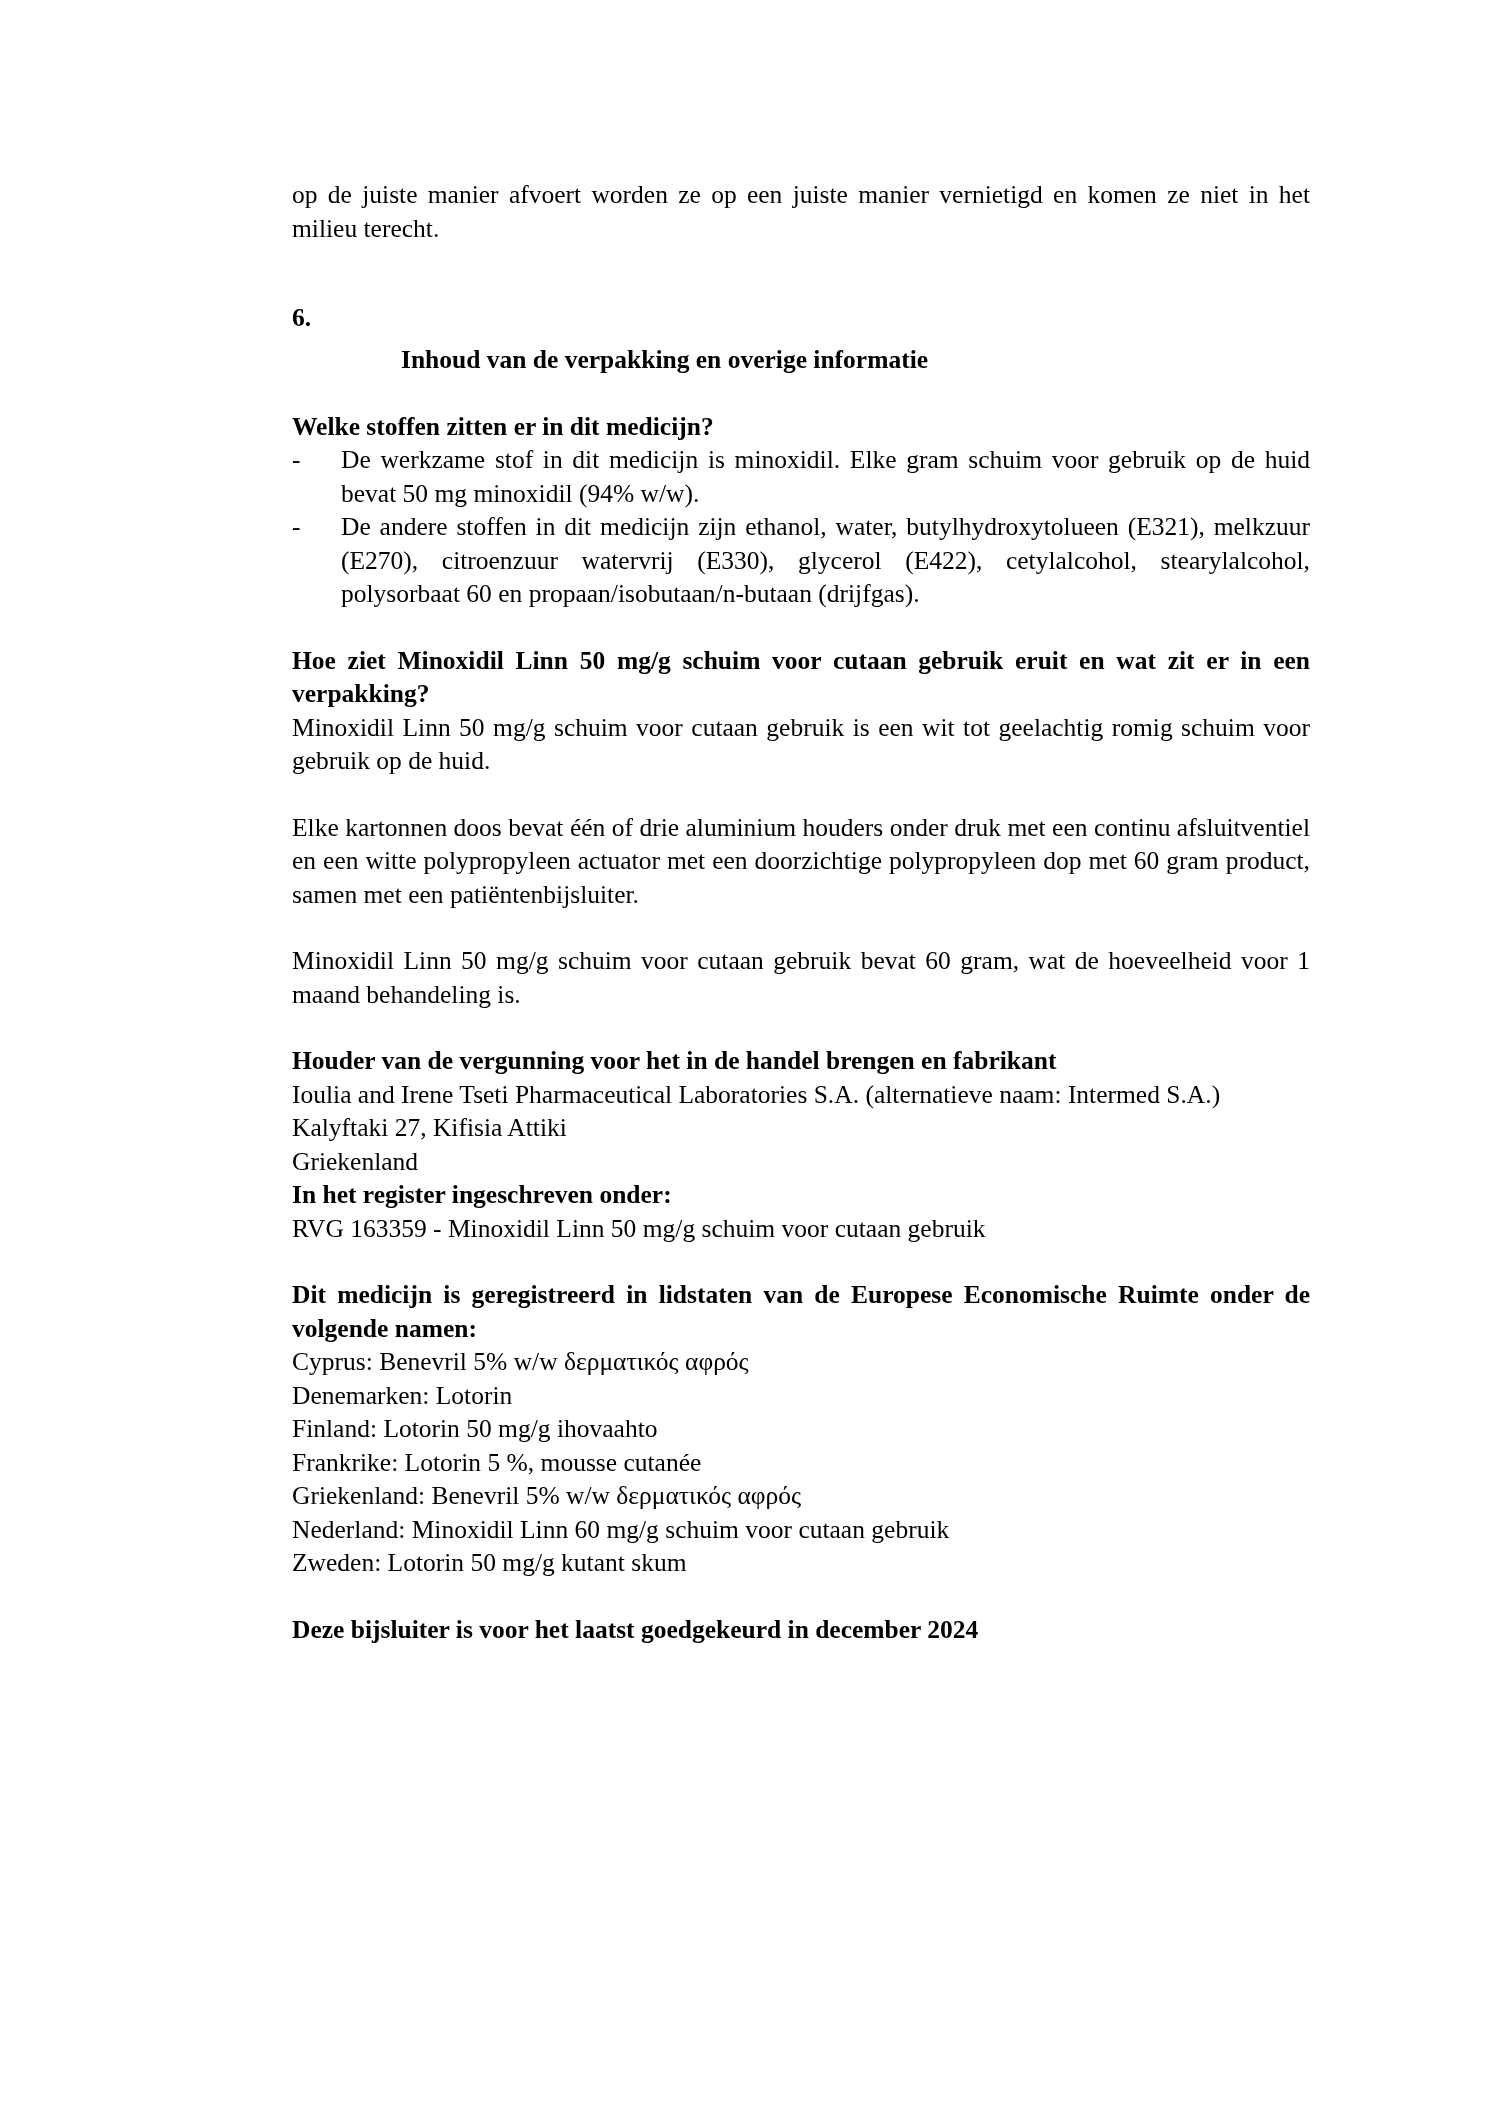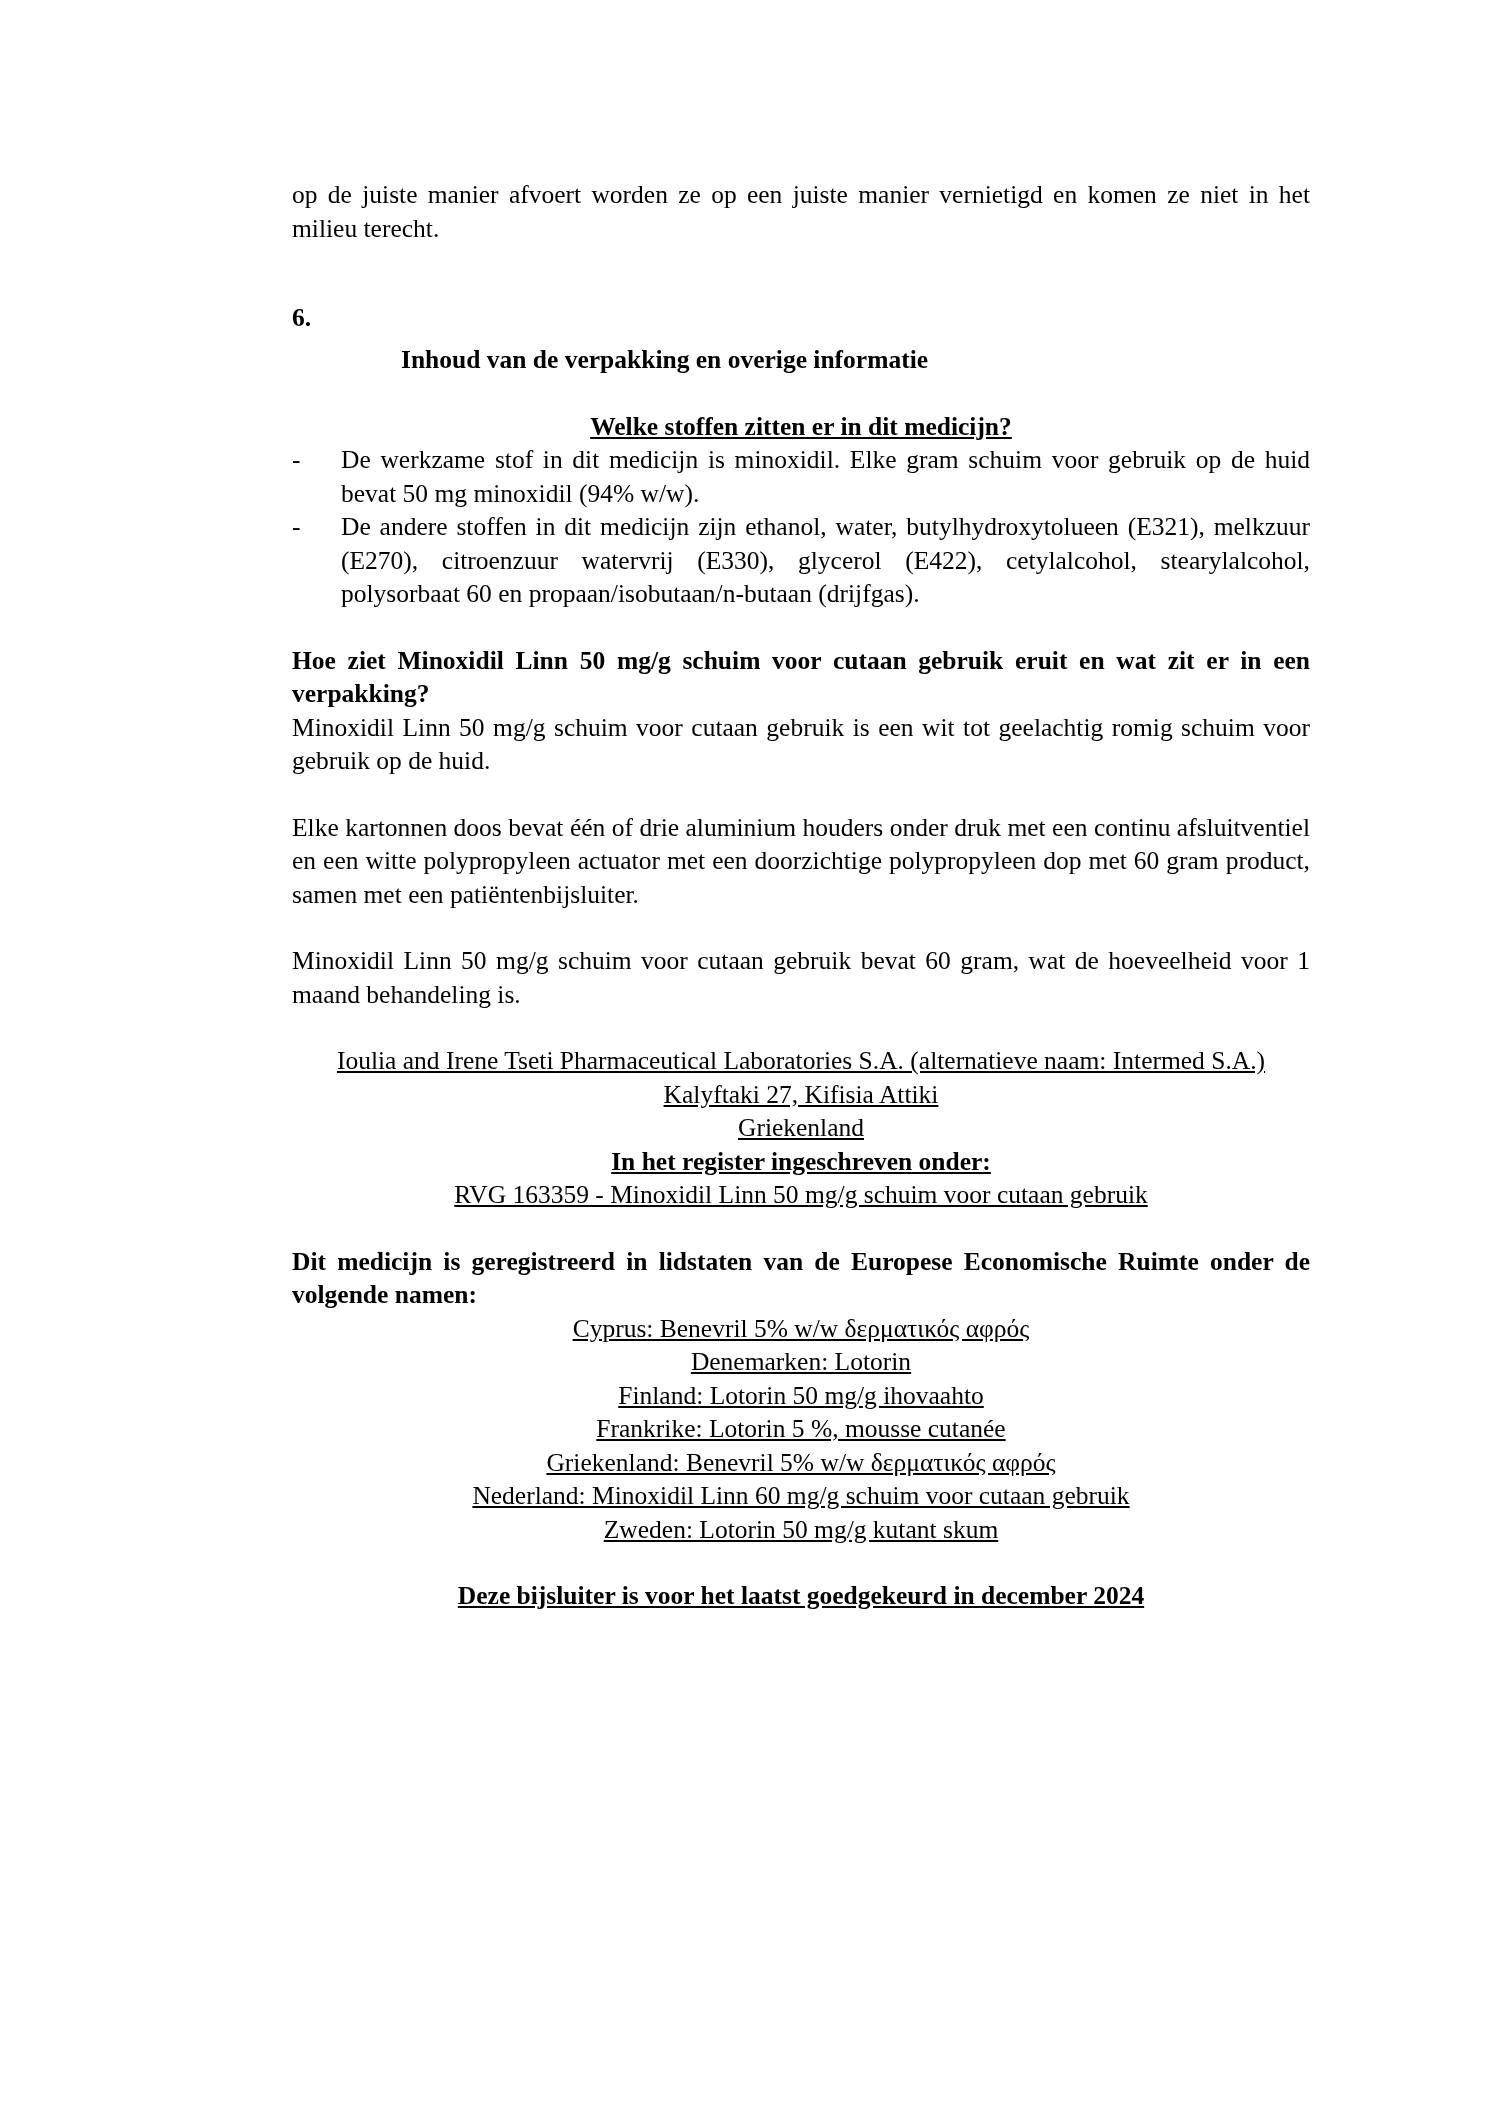--- a/index.html
+++ b/index.html
@@ -60,21 +60,21 @@
   }
   .bullet-row .dash {
     width: 49px;
     flex: 0 0 49px;
   }
   .bullet-row .btext {
     flex: 1 1 auto;
     text-align: justify;
     text-justify: inter-word;
   }
-  .nojust { text-align: center; text-decoration: underline; }
+  .nojust { text-align: left; }
 </style>
 </head>
 <body>
 
 <div class="page">
   <div class="content">
 
     <p class="para">op de juiste manier afvoert worden ze op een juiste manier vernietigd en komen ze niet in het milieu terecht.</p>
 
     <div class="spacer-lg"></div>
@@ -106,20 +106,21 @@
     <div class="spacer-md"></div>
 
     <p class="para">Elke kartonnen doos bevat één of drie aluminium houders onder druk met een continu afsluitventiel en een witte polypropyleen actuator met een doorzichtige polypropyleen dop met 60 gram product, samen met een patiëntenbijsluiter.</p>
 
     <div class="spacer-md"></div>
 
     <p class="para">Minoxidil Linn 50 mg/g schuim voor cutaan gebruik bevat 60 gram, wat de hoeveelheid voor 1 maand behandeling is.</p>
 
     <div class="spacer-md"></div>
 
+    <p class="para bold nojust">Houder van de vergunning voor het in de handel brengen en fabrikant</p>
     <p class="para nojust">Ioulia and Irene Tseti Pharmaceutical Laboratories S.A. (alternatieve naam: Intermed S.A.)</p>
     <p class="para nojust">Kalyftaki 27, Kifisia Attiki</p>
     <p class="para nojust">Griekenland</p>
     <p class="para bold nojust">In het register ingeschreven onder:</p>
     <p class="para nojust">RVG 163359 - Minoxidil Linn 50 mg/g schuim voor cutaan gebruik</p>
 
     <div class="spacer-md"></div>
 
     <p class="para bold">Dit medicijn is geregistreerd in lidstaten van de Europese Economische Ruimte onder de volgende namen:</p>
     <p class="para nojust">Cyprus: Benevril 5% w/w δερματικός αφρός</p>

